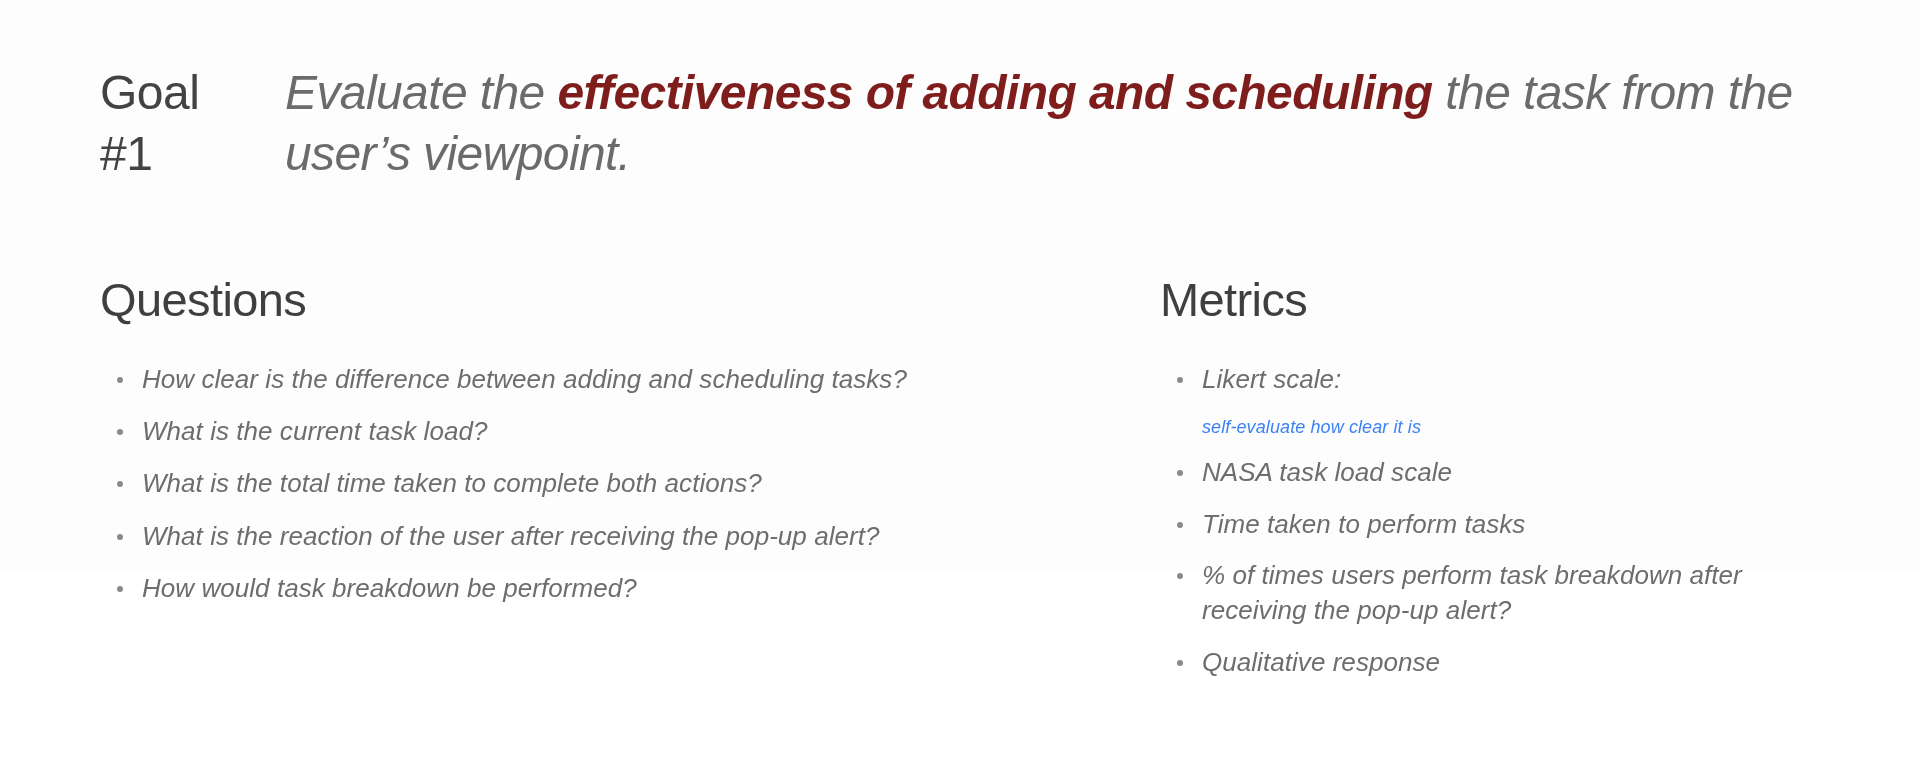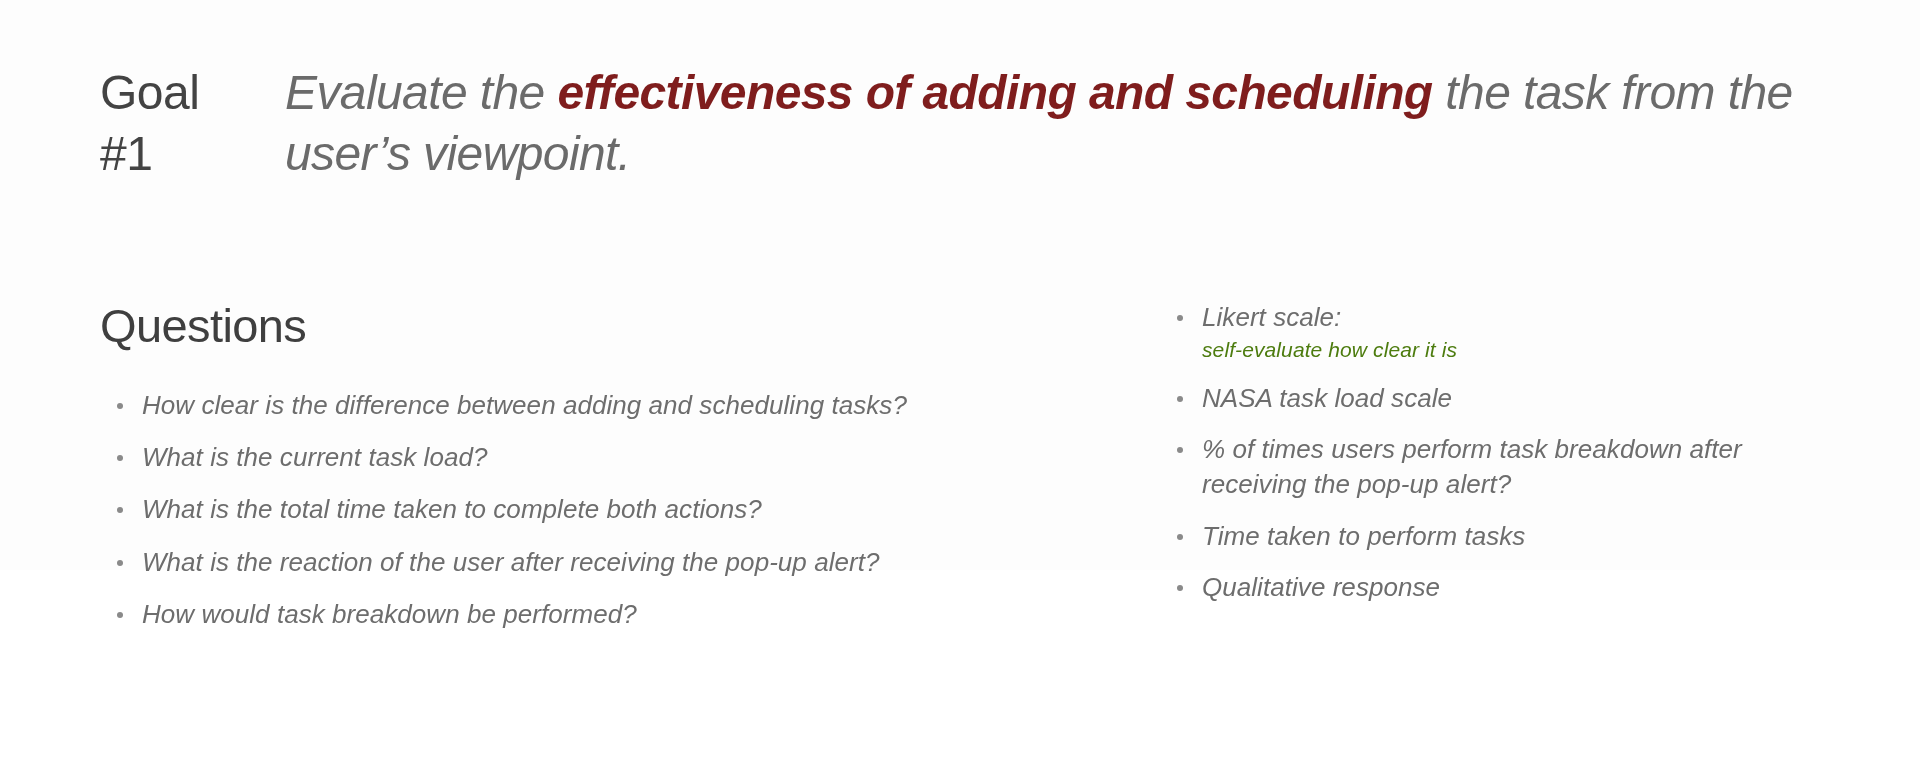--- a/index.html
+++ b/index.html
@@ -55,21 +55,21 @@
   .goal-statement b {
     font-weight: 700;
     color: #7f1d1d;
     font-style: italic;
   }
 
   
   .columns {
     position: absolute;
     left: 100px;
-    top: 300px;
+    top: 274px;
     right: 40px;
     display: flex;
     justify-content: space-between;
   }
   .col-questions {
     flex: 0 0 1060px;
     width: 1060px;
   }
   .col-metrics {
     flex: 1 1 auto;
@@ -105,24 +105,24 @@
     position: absolute;
     left: 17px;
     top: 15px;
     width: 6px;
     height: 6px;
     border-radius: 50%;
     background: #8a8a8a;
   }
   .li-sub {
     display: block;
-    font-size: 21px;
+    font-size: 18px;
     line-height: 1.35;
-    color: #4d7c0f;
-    margin-top: 1px;
+    color: #3b82f6;
+    margin-top: 18px;
     letter-spacing: 0.1px;
   }
   .col-metrics ul.bullets > li {
     margin-bottom: 16px;
     max-width: 620px;
   }
 </style>
 </head>
 <body>
 
@@ -141,23 +141,24 @@
       <ul class="bullets">
         <li><span>How clear is the difference between adding and scheduling tasks?</span></li>
         <li><span>What is the current task load?</span></li>
         <li><span>What is the total time taken to complete both actions?</span></li>
         <li><span>What is the reaction of the user after receiving the pop-up alert?</span></li>
         <li><span>How would task breakdown be performed?</span></li>
       </ul>
     </div>
 
     <div class="col-metrics">
+      <h2 class="section-title">Metrics</h2>
       <ul class="bullets">
         <li><span>Likert scale:</span><span class="li-sub">self-evaluate how clear it is</span></li>
         <li><span>NASA task load scale</span></li>
+        <li><span>Time taken to perform tasks</span></li>
         <li><span>% of times users perform task breakdown after receiving the pop-up alert?</span></li>
-        <li><span>Time taken to perform tasks</span></li>
         <li><span>Qualitative response</span></li>
       </ul>
     </div>
 
   </div>
 </div>
 
 </body></html>

